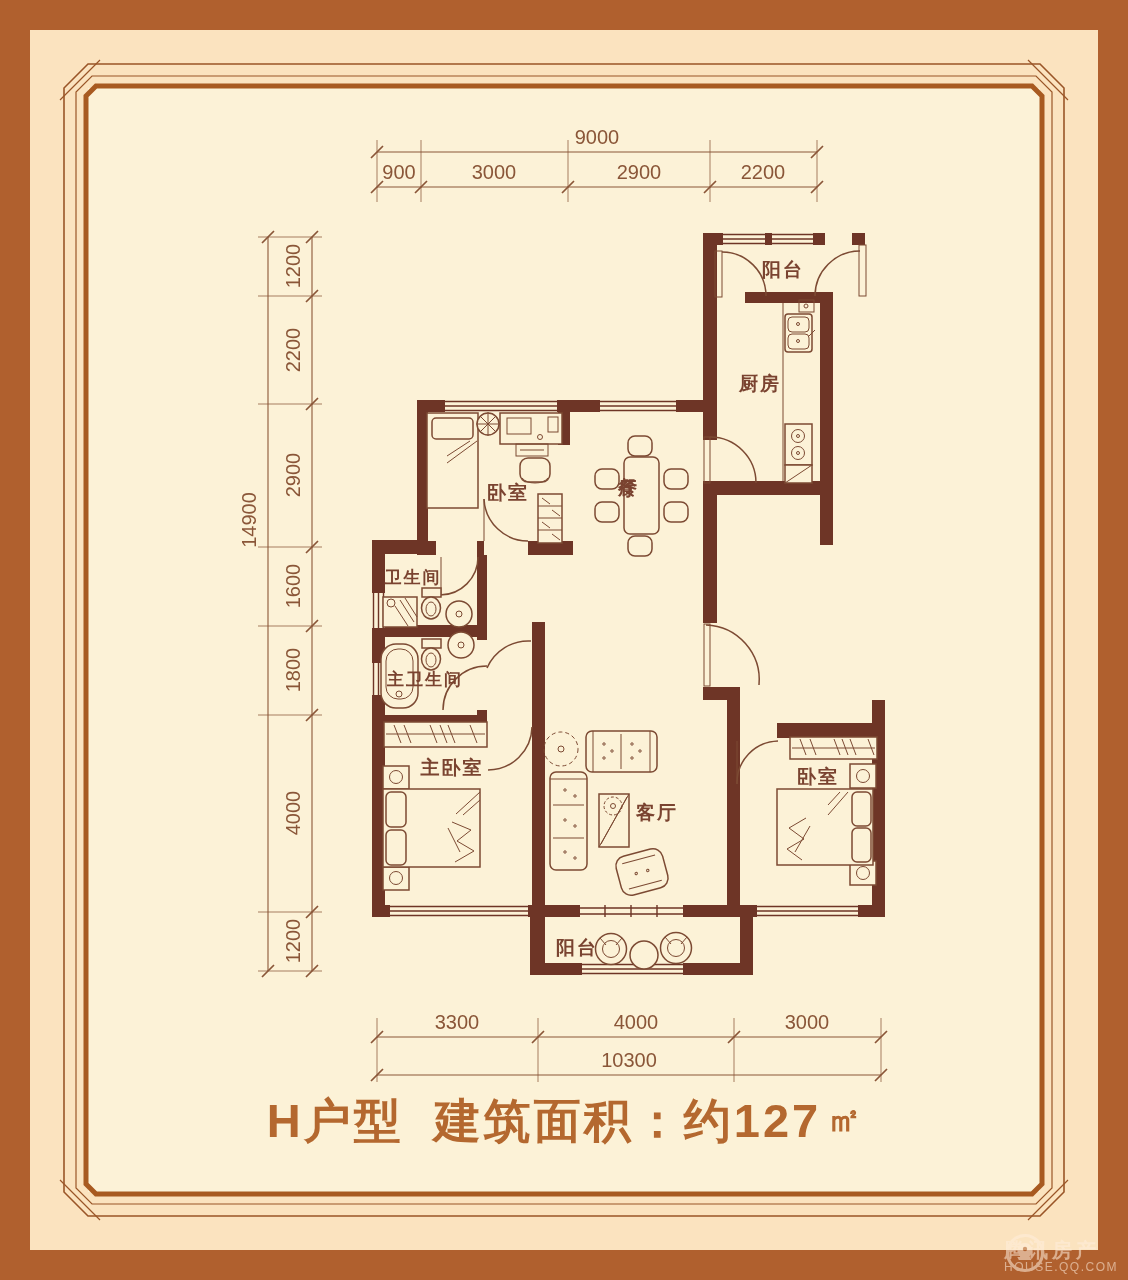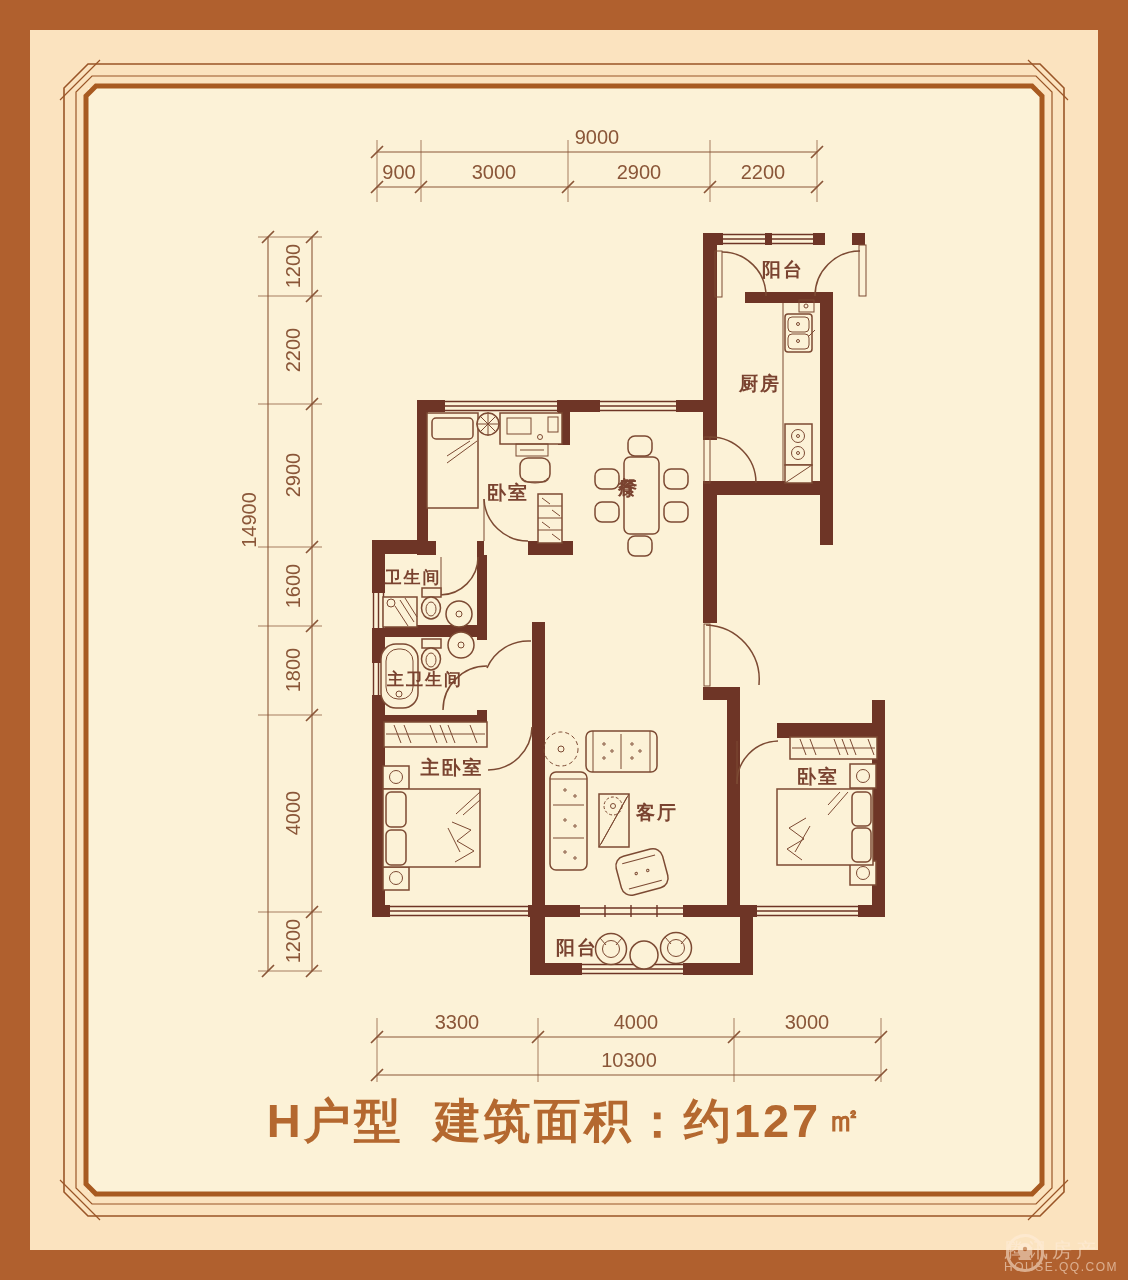--- a/index.html
+++ b/index.html
@@ -31,21 +31,21 @@
     color:var(--title,#b4682f);font-size:47px;font-weight:600;letter-spacing:3px;
     white-space:nowrap;
   }
   .title .gap{display:inline-block;width:30px;}
   .title .unit{font-family:"Liberation Serif","DejaVu Serif",serif;font-size:34px;font-weight:600;vertical-align:6px;margin-left:6px;letter-spacing:0;}
   .watermark{
     position:absolute;right:10px;bottom:6px;display:flex;align-items:center;gap:7px;
     color:var(--watermark,#ffeedd);opacity:.55;
   }
   .wm-txt{display:flex;flex-direction:column;line-height:1.05;}
-  .wm-cn{font-size:20px;letter-spacing:4px;font-weight:400;margin-top:8px;}
+  .wm-cn{font-size:20px;letter-spacing:4px;font-weight:700;margin-top:8px;}
   .wm-en{font-size:12px;letter-spacing:1.5px;}
 </style>
 </head>
 <body>
 
 <svg width="1128" height="1280" viewBox="0 0 1128 1280">
 
   <g>
     <rect x="30" y="30" width="1068" height="1220" class="band"></rect>
     <rect x="88" y="88" width="952" height="1104" class="paper"></rect>

